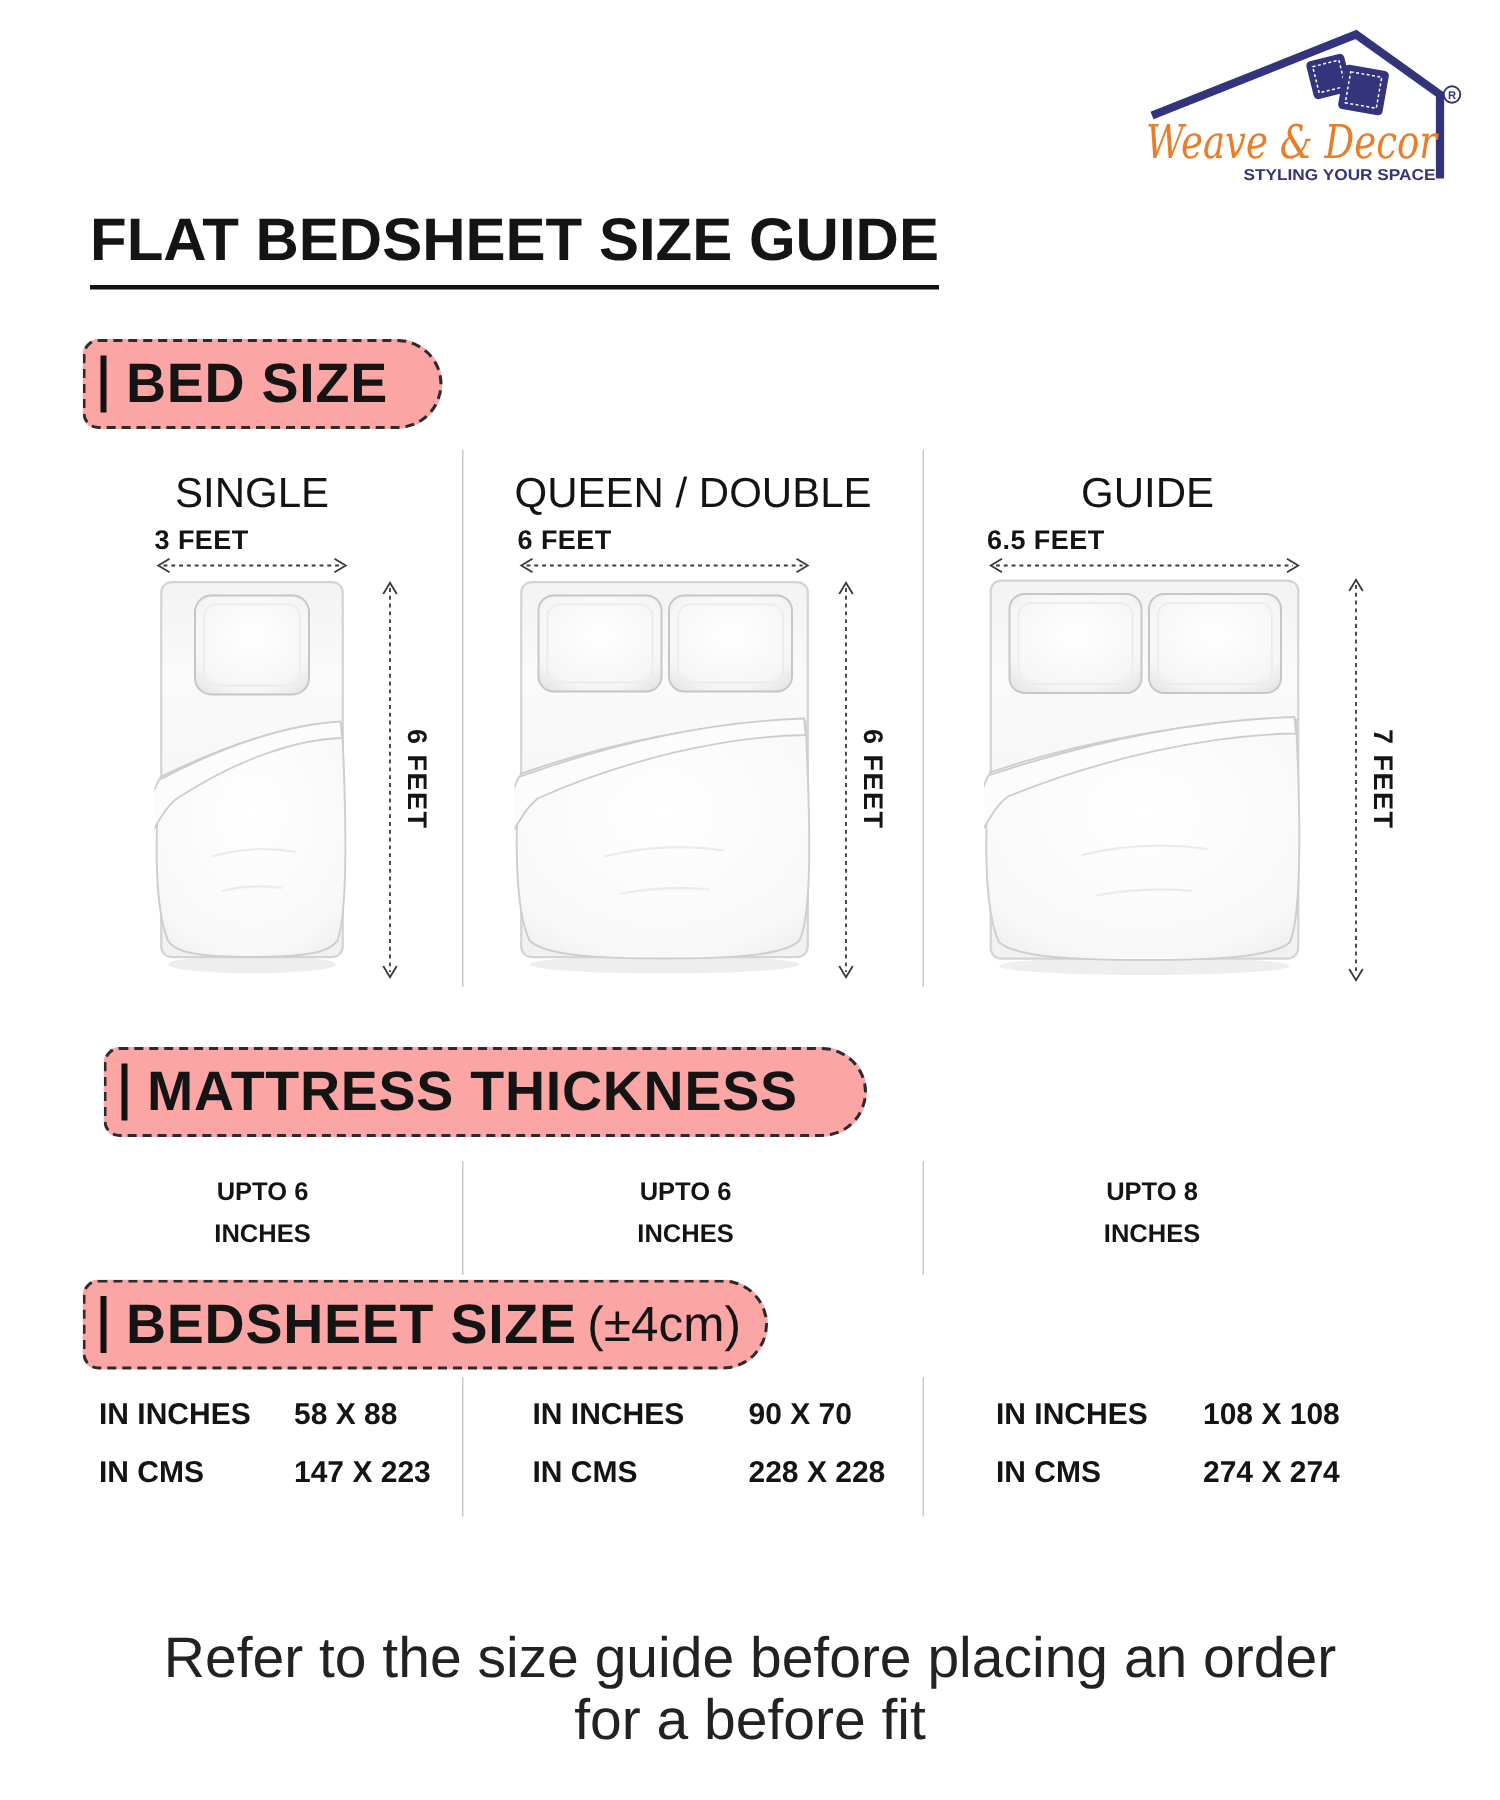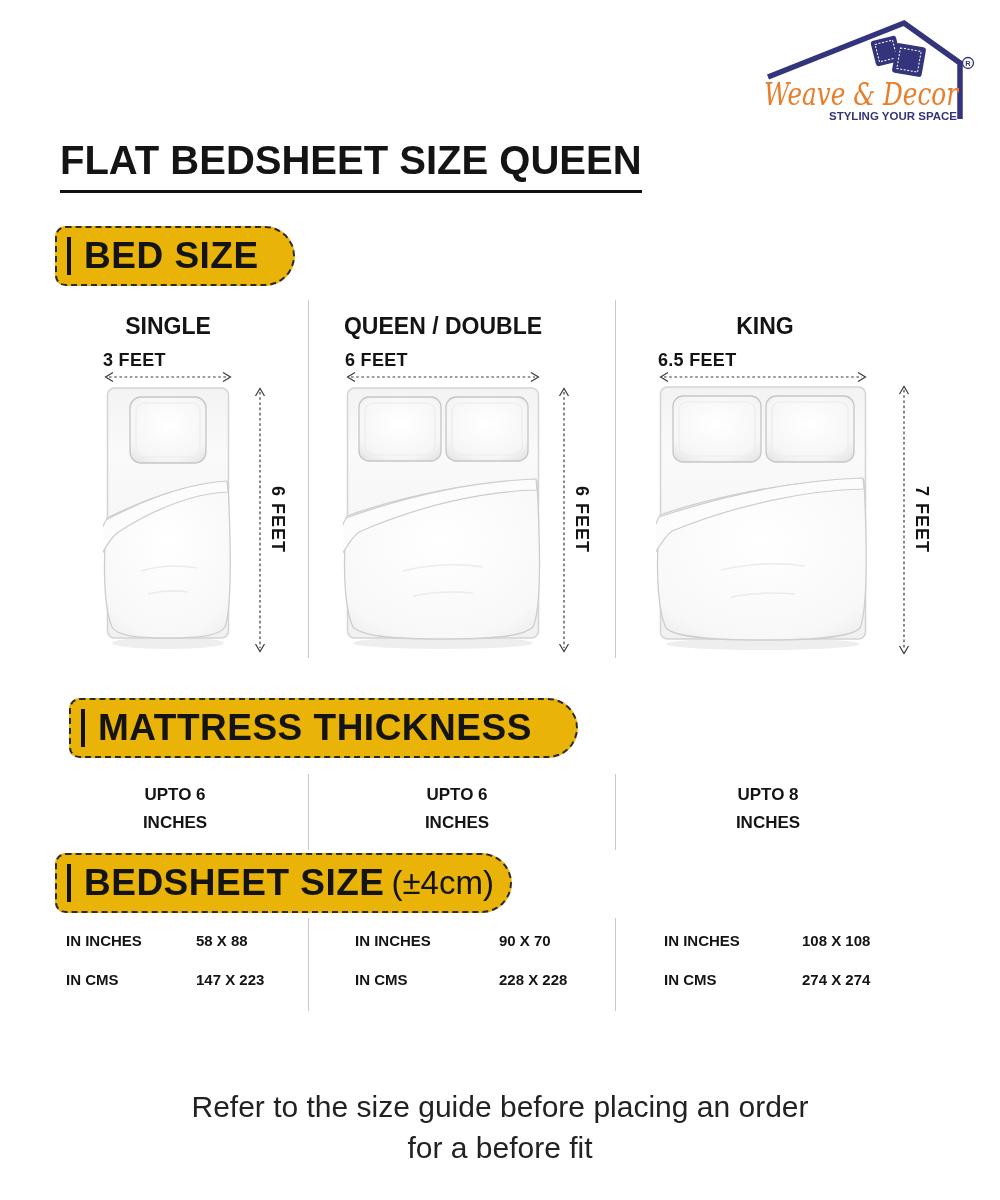--- a/index.html
+++ b/index.html
@@ -6,42 +6,42 @@
   body{font-family:"Liberation Sans", sans-serif;color:#141414;}
   #canvas{position:relative;width:1000px;height:1200px;background:#fff;overflow:hidden;margin:0 auto;}
   .abs{position:absolute;}
 
   
   .page-title{left:60px;top:138px;font-size:40px;font-weight:800;letter-spacing:0px;
     border-bottom:3.5px solid #111;padding-bottom:7px;white-space:nowrap;}
 
   
   .pill{display:inline-flex;align-items:center;border:2px dashed #2b2b2b;
-    border-radius:12px 34px 34px 12px;height:56px;padding-left:10px;background:#eab308;box-sizing:content-box;}
+    border-radius:12px 34px 34px 12px;height:56px;padding-left:10px;background:#fca5a5;box-sizing:content-box;}
   .pill .bar{width:4px;height:38px;background:#111;margin-right:13px;flex:0 0 auto;}
   .pill .pill-text{font-size:37px;font-weight:800;white-space:nowrap;letter-spacing:0.5px;}
   .pill .pill-sub{font-size:33px;font-weight:400;margin-left:7px;white-space:nowrap;}
 
   
   .v-div{position:absolute;width:1px;background:#c9c9c9;}
 
-  .col-name{font-size:23px;font-weight:700;text-align:center;white-space:nowrap;}
+  .col-name{font-size:28px;font-weight:400;text-align:center;white-space:nowrap;}
   .feet-label{font-size:18px;font-weight:600;text-align:left;white-space:nowrap;letter-spacing:0.3px;}
 
   .v-measure{display:flex;align-items:stretch;}
   .v-measure .v-label{writing-mode:vertical-rl;font-size:18px;font-weight:600;letter-spacing:1px;
     align-self:center;margin-left:1px;white-space:nowrap;}
 
   .upto{font-size:17px;font-weight:600;line-height:28px;text-align:center;white-space:pre-line;}
 
-  .size-row{display:flex;align-items:baseline;font-size:15px;font-weight:600;white-space:nowrap;}
+  .size-row{display:flex;align-items:baseline;font-size:20px;font-weight:600;white-space:nowrap;}
   .size-row .lbl{display:inline-block;}
   .size-row .val{display:inline-block;}
 
-  .footer{left:0;top:1086px;width:1000px;text-align:center;font-size:30px;font-weight:400;
+  .footer{left:0;top:1086px;width:1000px;text-align:center;font-size:38px;font-weight:400;
     color:#222;line-height:41px;}
 
   svg{display:block;}
 </style>
 </head>
 <body>
 
 <div id="canvas">
 
   <svg width="0" height="0" style="position:absolute" aria-hidden="true">
@@ -77,33 +77,33 @@
       </g>
       <g>
         <circle cx="212" cy="50" r="5.5" fill="#ffffff" stroke="#34347c" stroke-width="1.3"></circle>
         <text x="212" y="53.2" font-size="7.5" font-weight="bold" text-anchor="middle" fill="#34347c" font-family="Liberation Sans, sans-serif">R</text>
       </g>
       <text x="8" y="92" font-size="31" font-style="italic" fill="#e87d2a" textLength="194" lengthAdjust="spacingAndGlyphs" font-family="DejaVu Serif, serif">Weave &amp; Decor</text>
       <text x="201" y="107" font-size="10.5" font-weight="bold" fill="#34347c" text-anchor="end" textLength="128" lengthAdjust="spacingAndGlyphs" font-family="Liberation Sans, sans-serif">STYLING YOUR SPACE</text>
     </svg>
   </div>
 
-  <div class="abs page-title">FLAT BEDSHEET SIZE QUEEN</div>
+  <div class="abs page-title">FLAT BEDSHEET SIZE GUIDE</div>
 
   <div class="abs pill" style="left:55px;top:226px;padding-right:34px;">
     <span class="bar"></span>
     <span class="pill-text">BED SIZE</span>
   </div>
 
   <div class="v-div" style="left:308px;top:300px;height:358px;"></div>
   <div class="v-div" style="left:615px;top:300px;height:358px;"></div>
 
   <div class="abs col-name" style="left:68px;top:313px;width:200px;">SINGLE</div>
   <div class="abs col-name" style="left:343px;top:313px;width:200px;">QUEEN / DOUBLE</div>
-  <div class="abs col-name" style="left:665px;top:313px;width:200px;">KING</div>
+  <div class="abs col-name" style="left:665px;top:313px;width:200px;">GUIDE</div>
 
   <div class="abs feet-label" style="left:103px;top:350px;width:130px;">3 FEET</div>
   <div class="abs feet-label" style="left:345px;top:350px;width:196px;">6 FEET</div>
   <div class="abs feet-label" style="left:658px;top:350px;width:210px;">6.5 FEET</div>
 
   <svg class="abs" style="left:103px;top:371px;" width="130" height="12">
     <line x1="6" y1="6" x2="124" y2="6" stroke="#3a3a3a" stroke-width="1.2" stroke-dasharray="2.6 2.6"></line>
     <path d="M 10,1.5 L 2.5,6 L 10,10.5" fill="none" stroke="#3a3a3a" stroke-width="1.2"></path>
     <path d="M 120,1.5 L 127.5,6 L 120,10.5" fill="none" stroke="#3a3a3a" stroke-width="1.2"></path>
   </svg>

